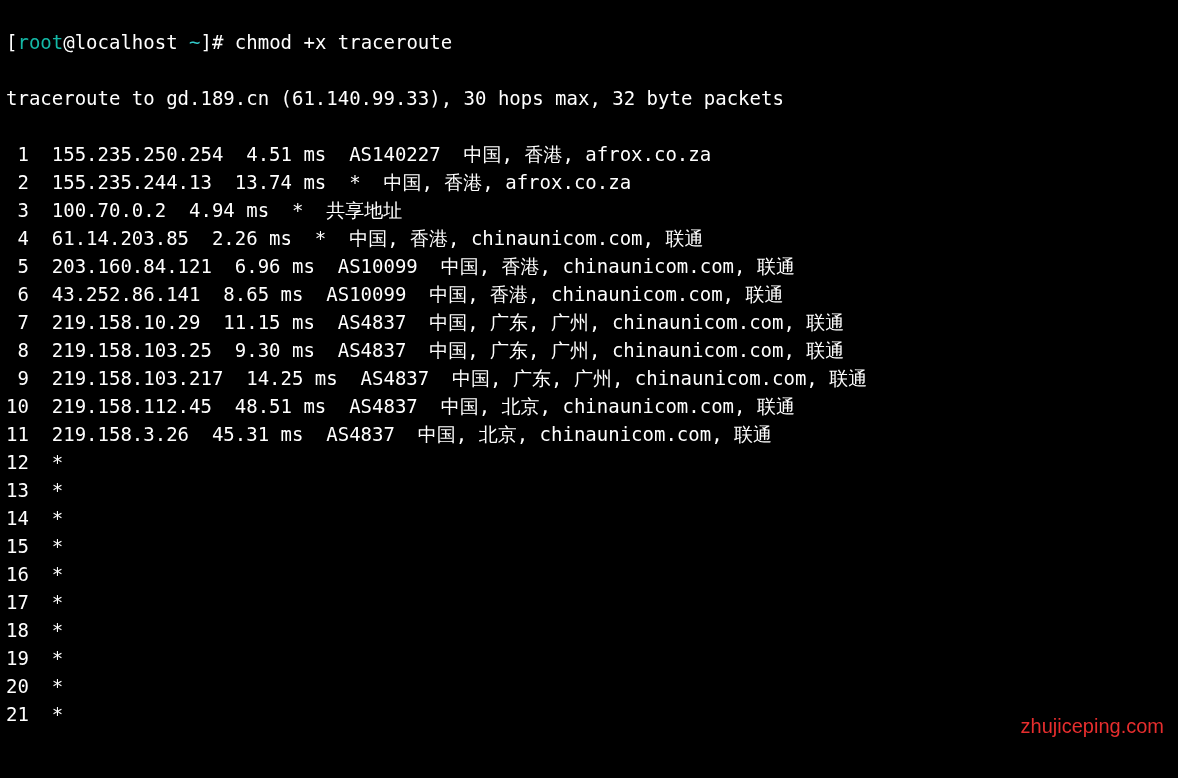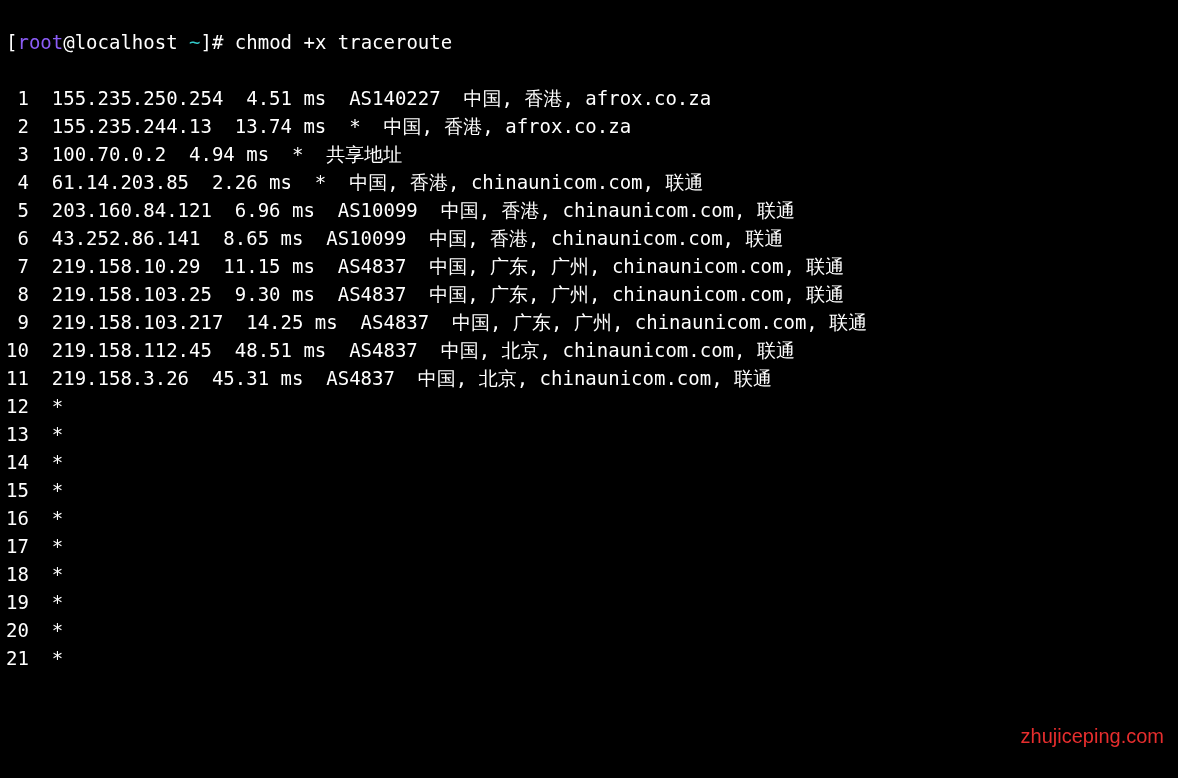--- a/index.html
+++ b/index.html
@@ -11,35 +11,36 @@
     font-size: 19px;
     line-height: 28px;
     width: 1178px;
     height: 778px;
     overflow: hidden;
   }
   .terminal {
     padding: 0 6px;
     white-space: pre;
   }
-  .red { color: #8b5cf6; }
+  .red { color: #14b8a6; }
   .cyan { color: #33cccc; }
   .white { color: #ffffff; }
   .watermark {
     position: absolute;
     right: 14px;
-    bottom: 28px;
+    bottom: 38px;
     color: #ff3333;
     font-family: "Segoe UI", Arial, sans-serif;
     font-size: 20px;
     opacity: 0.9;
     pointer-events: none;
   }
 </style>
 </head>
 <body>
 
 <div class="terminal">
 <div><span class="white">[</span><span class="red">root</span><span class="white">@localhost </span><span class="cyan">~</span><span class="white">]# </span><span class="white">chmod +x traceroute</span></div>
+<div class="white">traceroute to gd.189.cn (61.140.99.33), 30 hops max, 32 byte packets</div>
 <div id="hops"><div class="white"> 1  155.235.250.254  4.51 ms  AS140227  中国, 香港, afrox.co.za</div><div class="white"> 2  155.235.244.13  13.74 ms  *  中国, 香港, afrox.co.za</div><div class="white"> 3  100.70.0.2  4.94 ms  *  共享地址</div><div class="white"> 4  61.14.203.85  2.26 ms  *  中国, 香港, chinaunicom.com, 联通</div><div class="white"> 5  203.160.84.121  6.96 ms  AS10099  中国, 香港, chinaunicom.com, 联通</div><div class="white"> 6  43.252.86.141  8.65 ms  AS10099  中国, 香港, chinaunicom.com, 联通</div><div class="white"> 7  219.158.10.29  11.15 ms  AS4837  中国, 广东, 广州, chinaunicom.com, 联通</div><div class="white"> 8  219.158.103.25  9.30 ms  AS4837  中国, 广东, 广州, chinaunicom.com, 联通</div><div class="white"> 9  219.158.103.217  14.25 ms  AS4837  中国, 广东, 广州, chinaunicom.com, 联通</div><div class="white">10  219.158.112.45  48.51 ms  AS4837  中国, 北京, chinaunicom.com, 联通</div><div class="white">11  219.158.3.26  45.31 ms  AS4837  中国, 北京, chinaunicom.com, 联通</div><div class="white">12  *</div><div class="white">13  *</div><div class="white">14  *</div><div class="white">15  *</div><div class="white">16  *</div><div class="white">17  *</div><div class="white">18  *</div><div class="white">19  *</div><div class="white">20  *</div><div class="white">21  *</div></div>
 </div>
 
 <div class="watermark">zhujiceping.com</div>
 
 </body></html>

